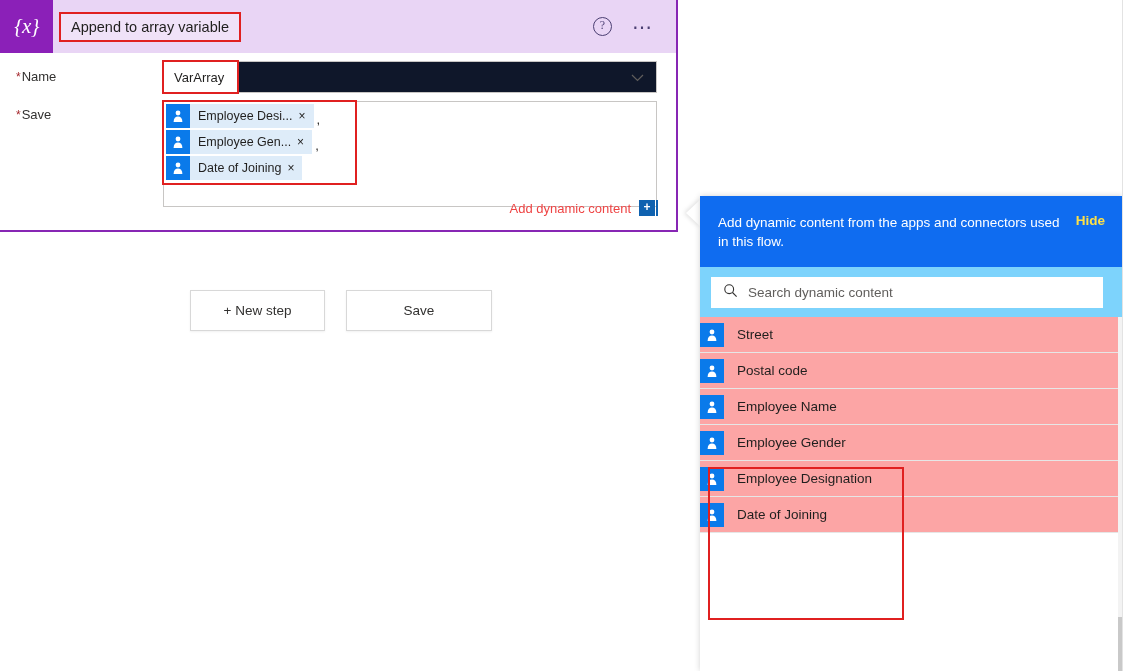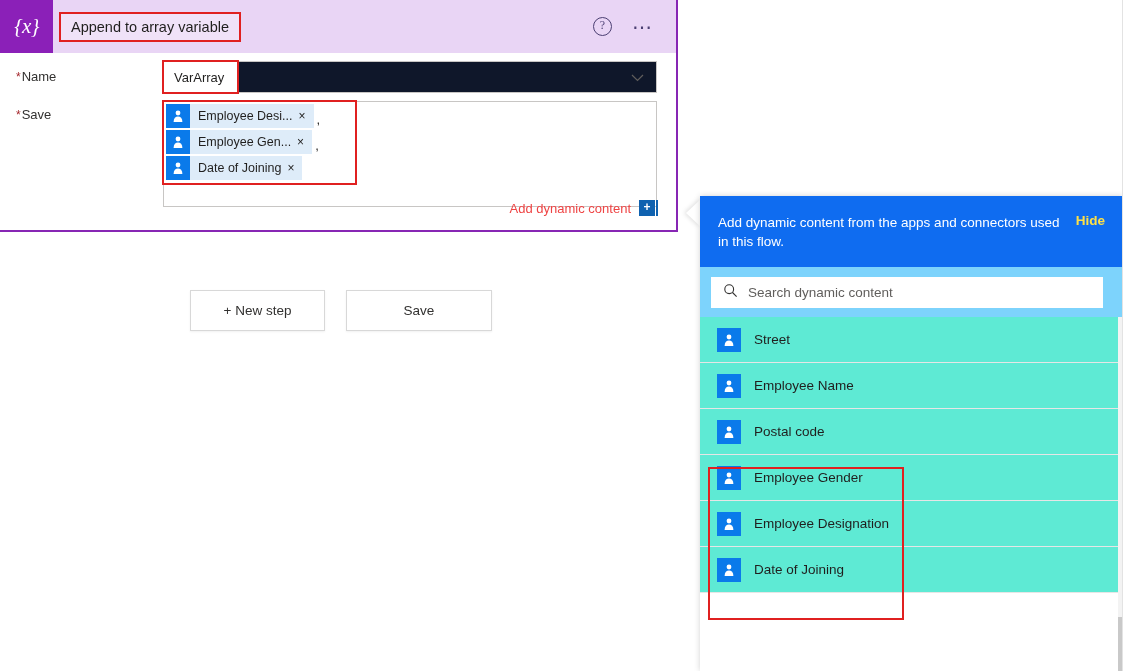--- a/index.html
+++ b/index.html
@@ -356,27 +356,27 @@
   #search-icon { flex: 0 0 auto; }
   #search-placeholder {
     font-size: 13.5px;
     color: #605e5c;
   }
   #panel-list {
     background: #ffffff;
     position: relative;
   }
   .dyn-row {
-    height: 46px;
-    display: flex;
-    align-items: center;
-    padding-left: 17px;
+    height: 36px;
+    display: flex;
+    align-items: center;
+    padding-left: 0;
     gap: 13px;
     border-bottom: 1px solid #e6e6e6;
-    background: #5eead4;
+    background: #fca5a5;
     box-sizing: border-box;
   }
   .dyn-row.first { border-top: none; }
   .row-icon {
     width: 24px;
     height: 24px;
     background: #0a7aea;
     flex: 0 0 auto;
     display: flex;
     align-items: center;
@@ -557,31 +557,31 @@
       <span class="row-label">Street</span>
     </div>
 
     <div class="dyn-row">
       <span class="row-icon">
         <svg width="14" height="14" viewBox="0 0 14 14">
             <circle cx="7" cy="4" r="2.4" fill="#ffffff"></circle>
             <path d="M2.6 13 C2.6 9.4 4.6 7.6 7 7.6 C9.4 7.6 11.4 9.4 11.4 13 Z" fill="#ffffff"></path>
           </svg>
       </span>
-      <span class="row-label">Employee Name</span>
+      <span class="row-label">Postal code</span>
     </div>
 
     <div class="dyn-row">
       <span class="row-icon">
         <svg width="14" height="14" viewBox="0 0 14 14">
             <circle cx="7" cy="4" r="2.4" fill="#ffffff"></circle>
             <path d="M2.6 13 C2.6 9.4 4.6 7.6 7 7.6 C9.4 7.6 11.4 9.4 11.4 13 Z" fill="#ffffff"></path>
           </svg>
       </span>
-      <span class="row-label">Postal code</span>
+      <span class="row-label">Employee Name</span>
     </div>
 
     <div class="dyn-row">
       <span class="row-icon">
         <svg width="14" height="14" viewBox="0 0 14 14">
             <circle cx="7" cy="4" r="2.4" fill="#ffffff"></circle>
             <path d="M2.6 13 C2.6 9.4 4.6 7.6 7 7.6 C9.4 7.6 11.4 9.4 11.4 13 Z" fill="#ffffff"></path>
           </svg>
       </span>
       <span class="row-label">Employee Gender</span>

